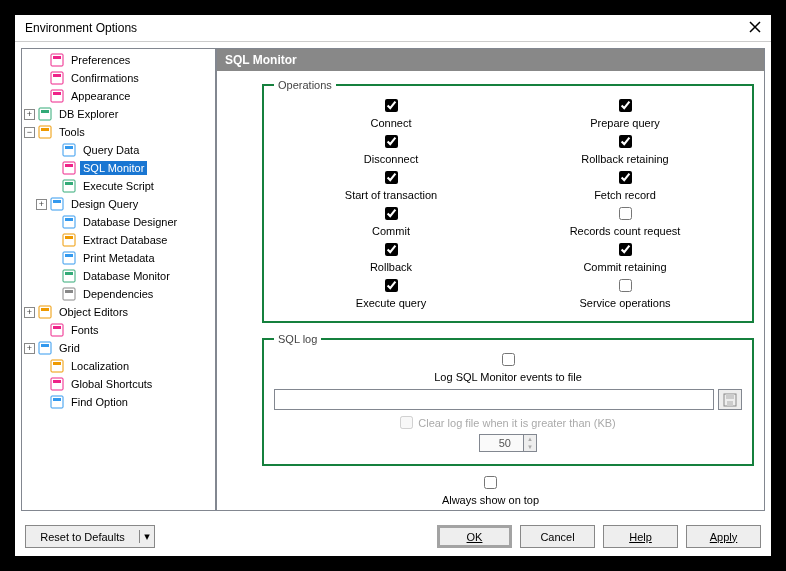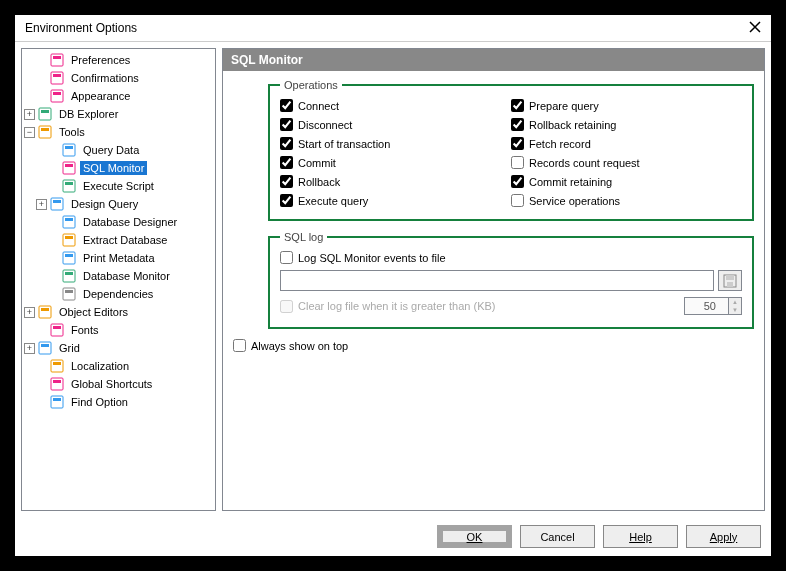--- a/index.html
+++ b/index.html
@@ -1,48 +1,48 @@
 <!DOCTYPE html>
 <html><head>
 <meta charset="utf-8">
 <style>
 * { box-sizing: border-box; margin: 0; padding: 0; font-family: Tahoma, sans-serif; font-size: 11px; }
 body { background: #000; padding: 14px; }
 .dialog { background: #fff; border: 1px solid #000; width: 758px; height: 543px; display: flex; flex-direction: column; }
 .titlebar { display: flex; align-items: center; padding: 6px 10px; border-bottom: 1px solid #ccc; }
 .titlebar-title { font-size: 12px; flex: 1; }
 .close-btn { cursor: pointer; }
-.body { flex: 1; display: flex; padding: 6px; gap: 6px; overflow: hidden; justify-content: flex-end; }
+.body { flex: 1; display: flex; padding: 6px; overflow: hidden; justify-content: flex-end; }
 .tree { width: 195px; border: 1px solid #828790; background: #fff; overflow: auto; padding: 2px 0; }
 .tree-item { display: flex; align-items: center; height: 18px; cursor: pointer; white-space: nowrap; }
 .tree-item.selected .lbl { background: #1976d2; color: #fff; }
 .exp { width: 11px; height: 11px; border: 1px solid #888; display: inline-flex; align-items: center; justify-content: center; font-size: 9px; line-height: 1; margin-right: 2px; flex-shrink: 0; color: #444; background: #fff; }
 .exp.none { border: none; }
 .icon { width: 16px; height: 16px; margin-right: 3px; display: inline-flex; align-items: center; justify-content: center; flex-shrink: 0; }
 .lbl { padding: 1px 3px; }
 .content { flex: 1; border: 1px solid #828790; display: flex; flex-direction: column; }
 .content-header { background: #888; color: #fff; font-weight: bold; padding: 4px 8px; font-size: 12px; }
 .content-body { flex: 1; padding: 8px 10px; }
 fieldset { border: 2px solid #15803d; padding: 8px 10px 12px; margin-bottom: 10px; margin-left: 35px; }
 legend { padding: 0 4px; color: #444; }
 .ops { display: flex; }
 .ops-col { flex: 1; display: flex; flex-direction: column; gap: 6px; }
-.chk { display: flex; align-items: center; gap: 5px; }
+.chk { display: flex; align-items: center; gap: 5px; flex-direction: column; }
 .chk input { width: 13px; height: 13px; accent-color: #000; }
 .logrow { display: flex; gap: 4px; margin: 6px 0; }
 .logrow input[type=text] { flex: 1; border: 1px solid #828790; height: 21px; padding: 0 4px; }
 .browse-btn { width: 24px; height: 21px; border: 1px solid #828790; background: #eee; display: flex; align-items: center; justify-content: center; }
 .disabled { color: #aaa; }
 .spin { display: flex; }
 .spin input { width: 45px; border: 1px solid #828790; text-align: right; padding: 0 12px; height: 18px; }
 .spin-btns { display: flex; flex-direction: column; border: 1px solid #828790; border-left: none; }
 .spin-btns div { width: 12px; height: 8px; background: #eee; display: flex; align-items: center; justify-content: center; font-size: 6px; }
 .footer { display: flex; padding: 8px 10px; gap: 8px; align-items: center; }
 .btn { border: 1px solid #888; background: #eee; min-width: 75px; height: 23px; display: inline-flex; align-items: center; justify-content: center; cursor: pointer; }
-.btn.primary { border: 6px solid #a3a3a3; }
+.btn.primary { border: 3px solid #a3a3a3; }
 .btn.split { display: flex; padding: 0; }
 .btn.split .main { flex: 1; display: flex; align-items: center; justify-content: center; }
 .btn.split .arrow { border-left: 1px solid #888; width: 15px; display: flex; align-items: center; justify-content: center; }
 .underline { text-decoration: underline; }
 .ind { display: inline-block; flex-shrink: 0; }
 </style>
 </head>
 <body>
 
 <div class="dialog">
@@ -368,20 +368,24 @@
           </div>
         </fieldset>
         <label class="chk">
           <input type="checkbox" style="">
           <span>Always show on top</span>
         </label>
       </div>
     </div>
   </div>
   <div class="footer">
+    <div class="btn split" style="min-width:130px">
+      <span class="main">Reset to Defaults</span>
+      <span class="arrow">▾</span>
+    </div>
     <div style="flex:1"></div>
     <div class="btn primary">
         <span class="underline">OK</span>
       </div>
     <div class="btn">
         <span>Cancel</span>
       </div>
     <div class="btn">
         <span class="underline">Help</span>
       </div>

